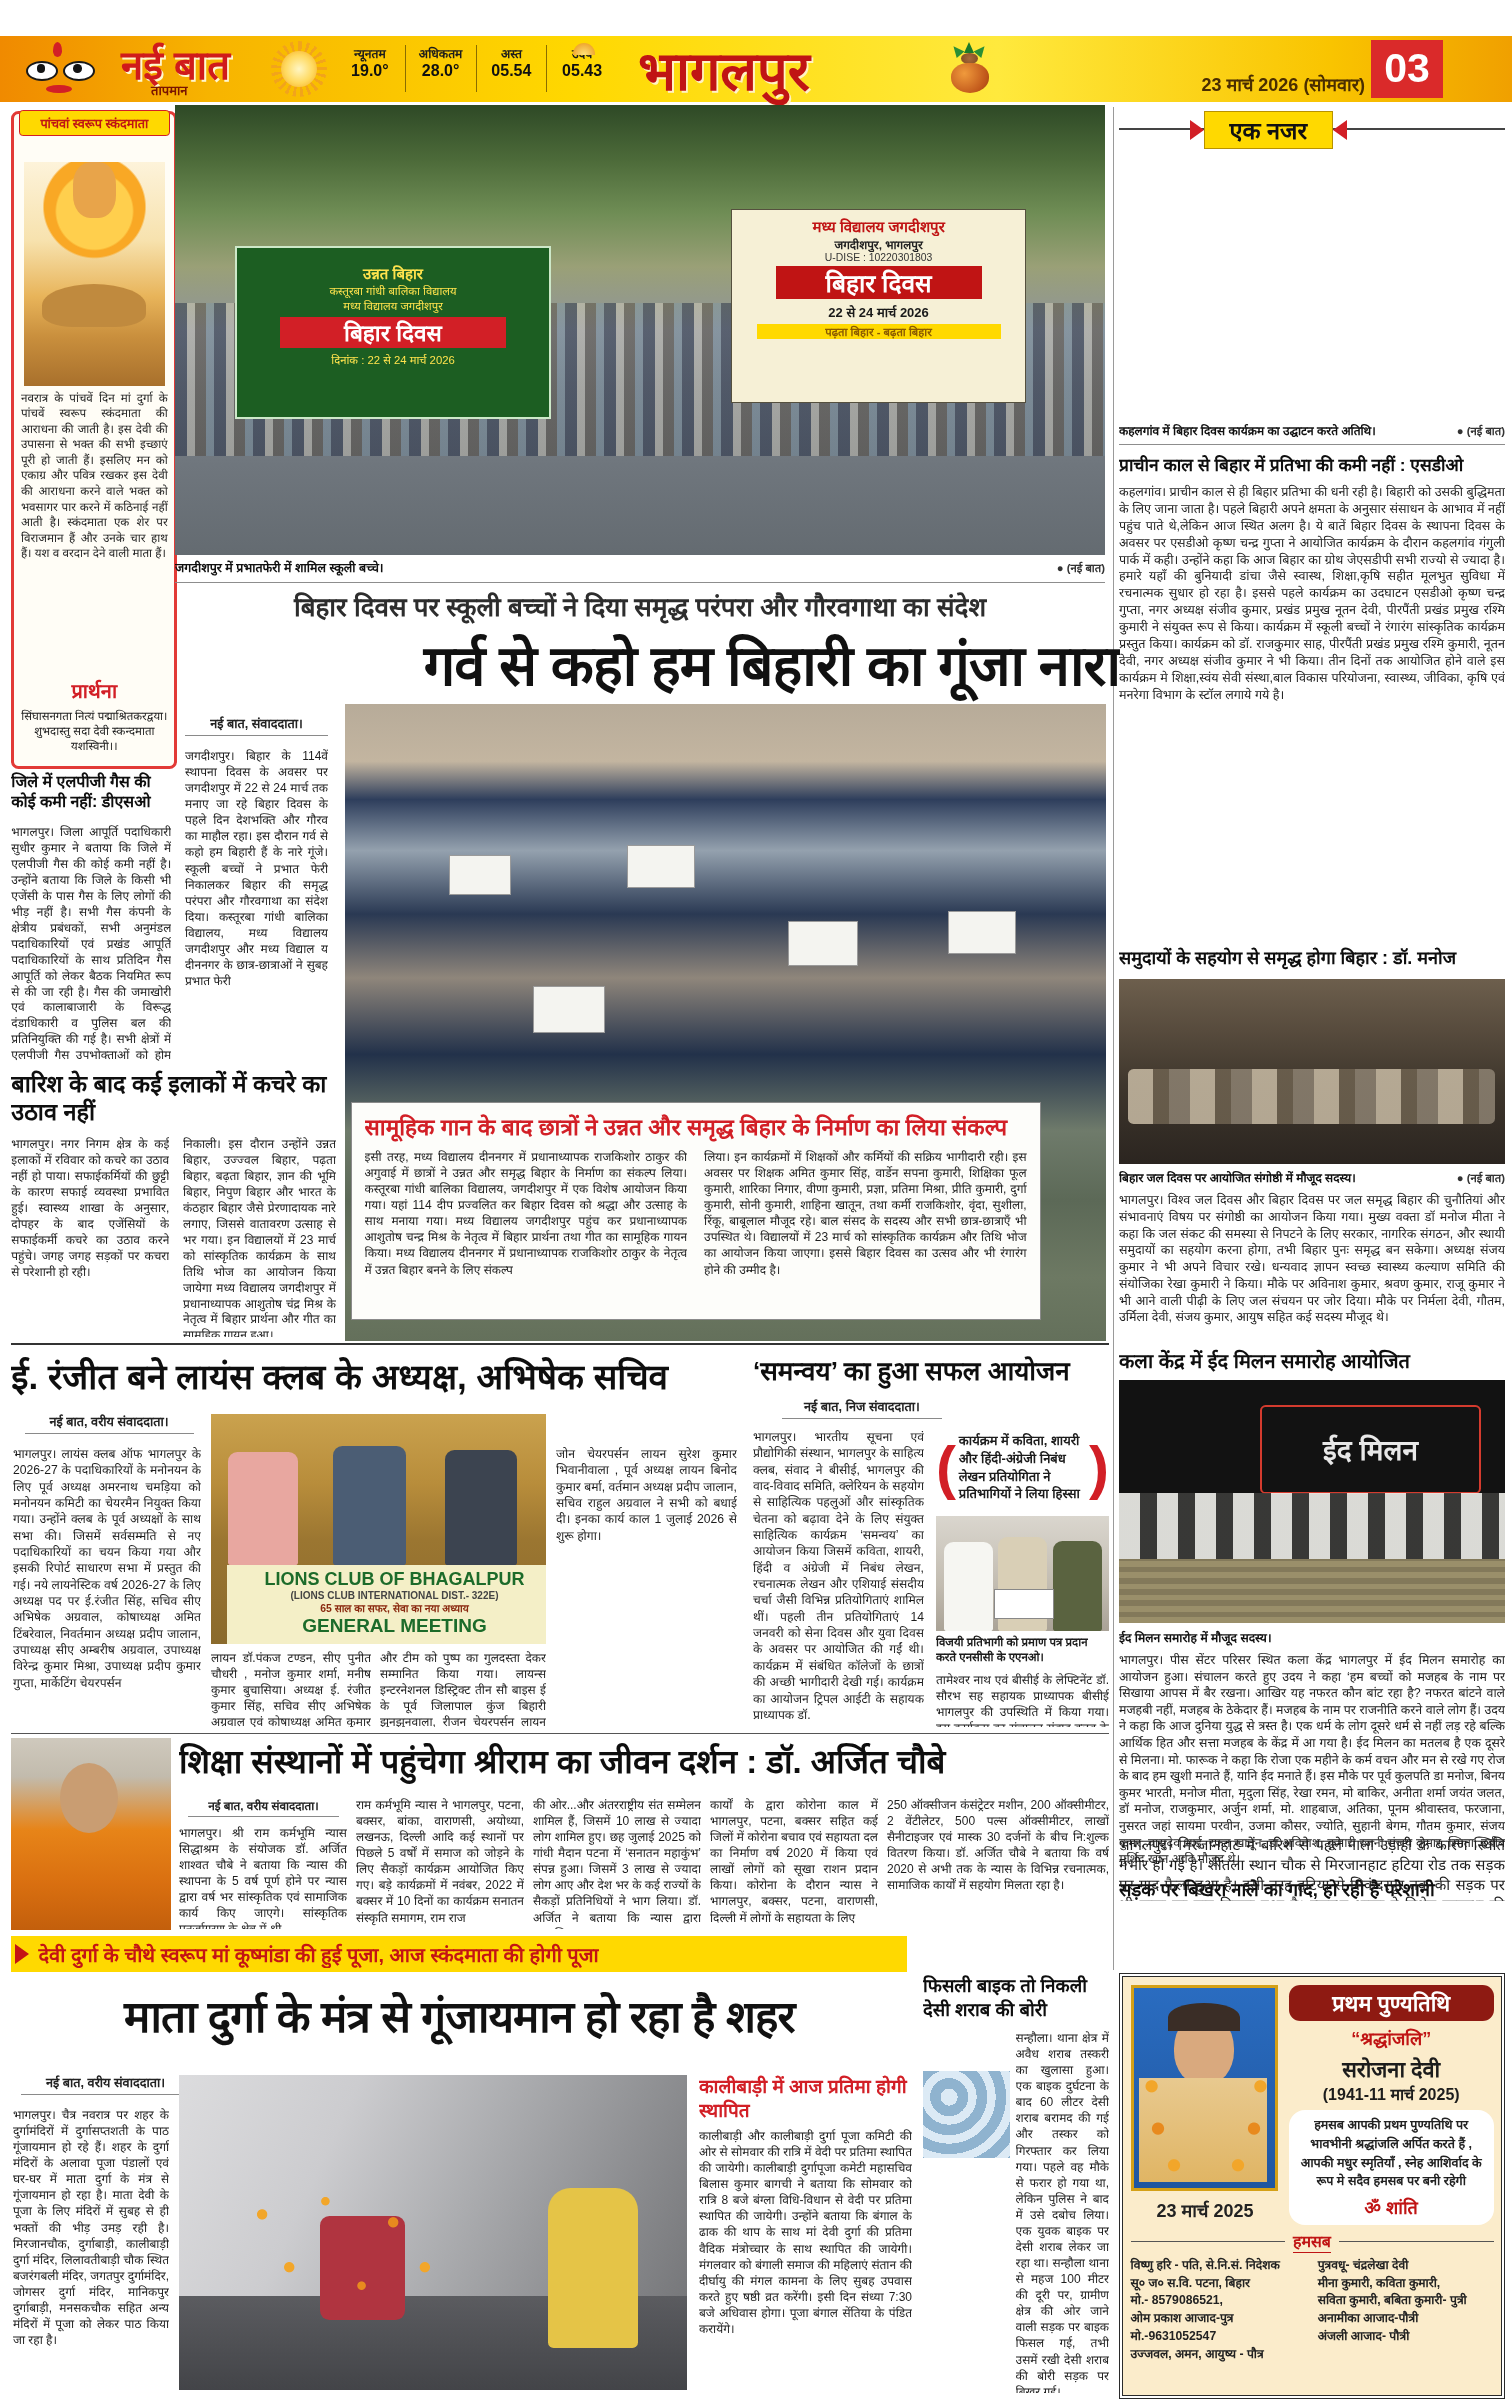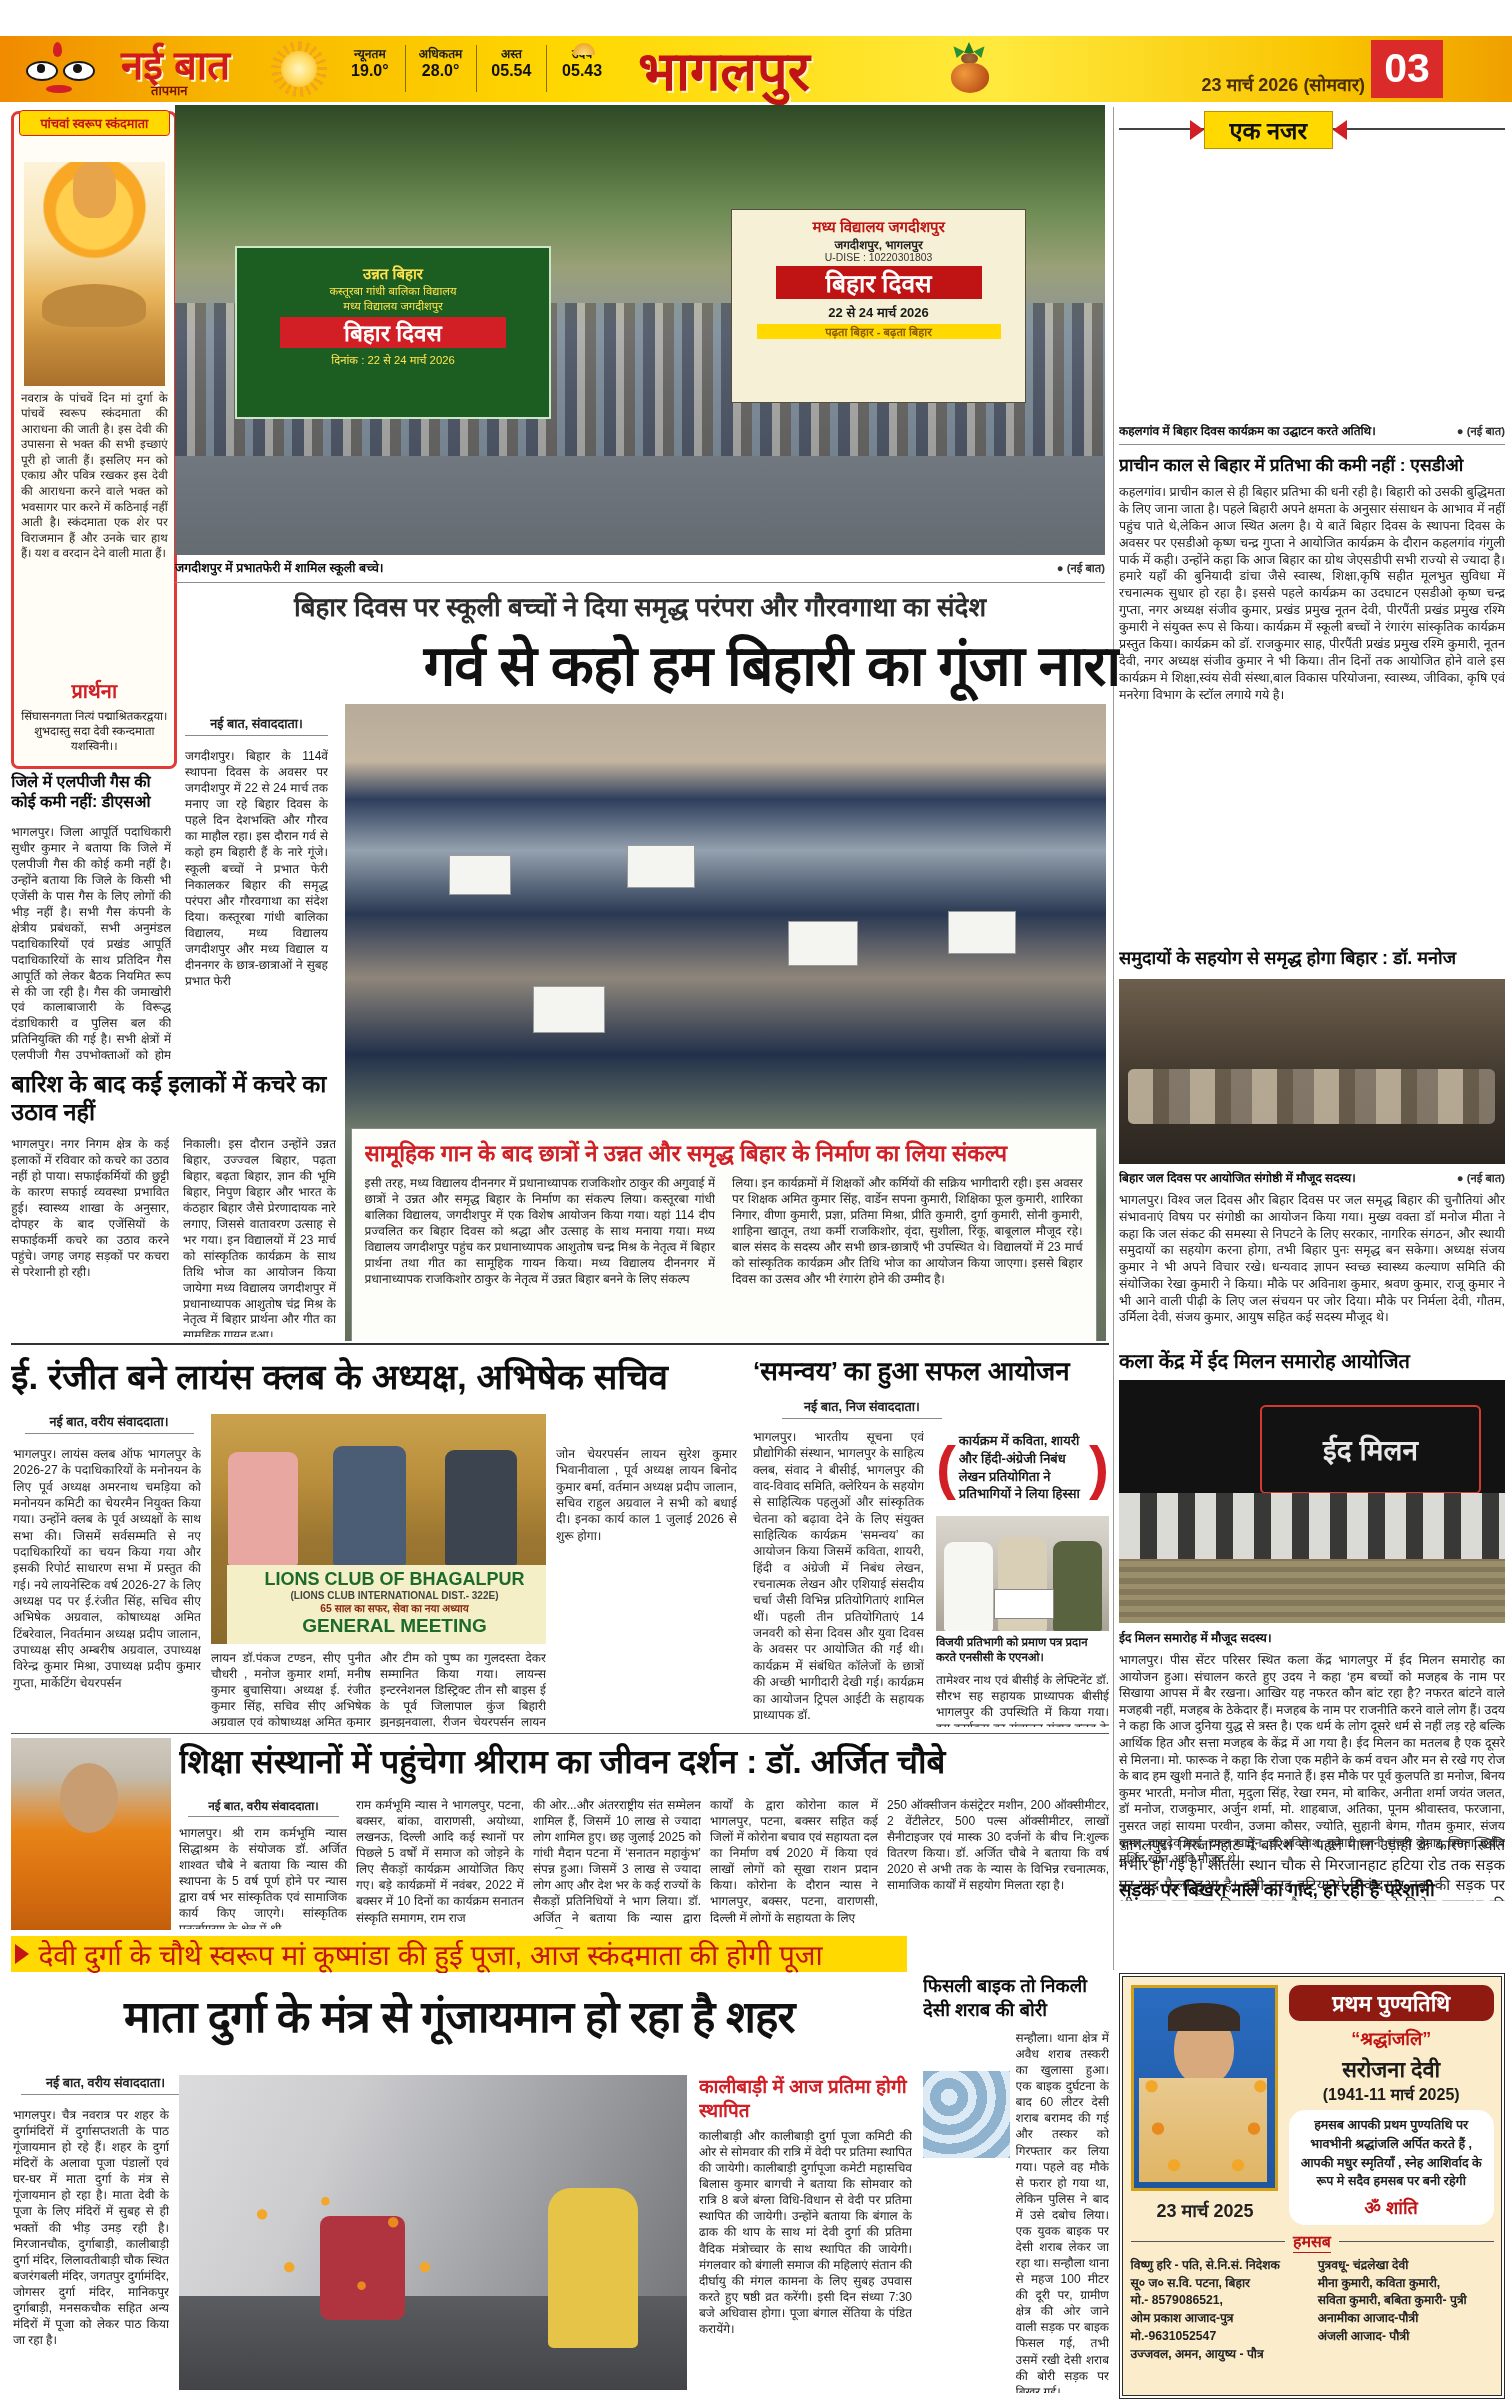--- a/index.html
+++ b/index.html
@@ -139,21 +139,21 @@
   <div class="abs byline" style="left:185px;top:714px;width:143px">नई बात, संवाददाता।</div>
   <div class="abs body-txt" style="left:185px;top:748px;width:143px;height:313px;font-size:12px">जगदीशपुर। बिहार के 114वें स्थापना दिवस के अवसर पर जगदीशपुर में 22 से 24 मार्च तक मनाए जा रहे बिहार दिवस के पहले दिन देशभक्ति और गौरव का माहौल रहा। इस दौरान गर्व से कहो हम बिहारी हैं के नारे गूंजे। स्कूली बच्चों ने प्रभात फेरी निकालकर बिहार की समृद्ध परंपरा और गौरवगाथा का संदेश दिया। कस्तूरबा गांधी बालिका विद्यालय, मध्य विद्यालय जगदीशपुर और मध्य विद्याल य दीननगर के छात्र-छात्राओं ने सुबह प्रभात फेरी</div>
 
   <div class="ph" style="left:345px;top:704px;width:761px;height:637px;background:linear-gradient(180deg,#b7ab99 0%,#c3b5a0 9%,#2e3e5c 15%,#94a1ae 23%,#2a3953 33%,#8f867b 43%,#22314a 55%,#6f7b6b 67%,#5c6957 78%,#6d7963 90%,#64705b 100%)">
     <div class="placard" style="left:104px;top:151px;width:60px;height:38px"></div>
     <div class="placard" style="left:282px;top:141px;width:66px;height:41px"></div>
     <div class="placard" style="left:443px;top:217px;width:68px;height:43px"></div>
     <div class="placard" style="left:603px;top:207px;width:66px;height:41px"></div>
     <div class="placard" style="left:188px;top:282px;width:70px;height:45px"></div>
 
-    <div style="position:absolute;left:5.6px;top:424px;width:746px;height:218px;background:#fdfdfa;border:0.9px solid #8a8a8a;padding:7.5px 13px;box-sizing:border-box">
+    <div style="position:absolute;left:5.6px;top:398px;width:690px;height:218px;background:#fdfdfa;border:0.9px solid #8a8a8a;padding:7.5px 13px;box-sizing:border-box">
       <div style="font-size:22.6px;font-weight:800;color:#d21f26;overflow:hidden;white-space:nowrap">सामूहिक गान के बाद छात्रों ने उन्नत और समृद्ध बिहार के निर्माण का लिया संकल्प</div>
       <div style="display:flex;gap:17px;margin-top:7.5px">
         <div class="body-txt" style="width:352px;height:158px;font-size:12px">इसी तरह, मध्य विद्यालय दीननगर में प्रधानाध्यापक राजकिशोर ठाकुर की अगुवाई में छात्रों ने उन्नत और समृद्ध बिहार के निर्माण का संकल्प लिया। कस्तूरबा गांधी बालिका विद्यालय, जगदीशपुर में एक विशेष आयोजन किया गया। यहां 114 दीप प्रज्वलित कर बिहार दिवस को श्रद्धा और उत्साह के साथ मनाया गया। मध्य विद्यालय जगदीशपुर पहुंच कर प्रधानाध्यापक आशुतोष चन्द्र मिश्र के नेतृत्व में बिहार प्रार्थना तथा गीत का सामूहिक गायन किया। मध्य विद्यालय दीननगर में प्रधानाध्यापक राजकिशोर ठाकुर के नेतृत्व में उन्नत बिहार बनने के लिए संकल्प</div>
         <div class="body-txt" style="width:352px;height:158px;font-size:12px">लिया। इन कार्यक्रमों में शिक्षकों और कर्मियों की सक्रिय भागीदारी रही। इस अवसर पर शिक्षक अमित कुमार सिंह, वार्डेन सपना कुमारी, शिक्षिका फूल कुमारी, शारिका निगार, वीणा कुमारी, प्रज्ञा, प्रतिमा मिश्रा, प्रीति कुमारी, दुर्गा कुमारी, सोनी कुमारी, शाहिना खातून, तथा कर्मी राजकिशोर, वृंदा, सुशीला, रिंकू, बाबूलाल मौजूद रहे। बाल संसद के सदस्य और सभी छात्र-छात्राएँ भी उपस्थित थे। विद्यालयों में 23 मार्च को सांस्कृतिक कार्यक्रम और तिथि भोज का आयोजन किया जाएगा। इससे बिहार दिवस का उत्सव और भी रंगारंग होने की उम्मीद है।</div>
       </div>
     </div>
   </div>
 
   <div class="abs" style="left:1119px;top:111px;width:386px;height:38px">
     <div class="hr" style="left:0;top:17px;width:386px;height:1.9px;background:#444"></div>
@@ -238,21 +238,21 @@
   <div class="abs hl" style="left:179px;top:1738px;width:930px;height:49px;font-size:33px;font-weight:900;white-space:nowrap">शिक्षा संस्थानों में पहुंचेगा श्रीराम का जीवन दर्शन : डॉ. अर्जित चौबे</div>
   <div class="abs byline" style="left:188px;top:1797px;width:151px;font-size:11.8px">नई बात, वरीय संवाददाता।</div>
   <div class="abs body-txt" style="left:179px;top:1825px;width:168px;height:104px;font-size:12px">भागलपुर। श्री राम कर्मभूमि न्यास सिद्धाश्रम के संयोजक डॉ. अर्जित शाश्वत चौबे ने बताया कि न्यास की स्थापना के 5 वर्ष पूर्ण होने पर न्यास द्वारा वर्ष भर सांस्कृतिक एवं सामाजिक कार्य किए जाएगे। सांस्कृतिक पुनर्जागरण के क्षेत्र में श्री</div>
   <div class="abs body-txt" style="left:356px;top:1797px;width:168px;height:132px;font-size:12px">राम कर्मभूमि न्यास ने भागलपुर, पटना, बक्सर, बांका, वाराणसी, अयोध्या, लखनऊ, दिल्ली आदि कई स्थानों पर पिछले 5 वर्षों में समाज को जोड़ने के लिए सैकड़ों कार्यक्रम आयोजित किए गए। बड़े कार्यक्रमों में नवंबर, 2022 में बक्सर में 10 दिनों का कार्यक्रम सनातन संस्कृति समागम, राम राज</div>
   <div class="abs body-txt" style="left:533px;top:1797px;width:168px;height:132px;font-size:12px">की ओर...और अंतरराष्ट्रीय संत सम्मेलन शामिल हैं, जिसमें 10 लाख से ज्यादा लोग शामिल हुए। छह जुलाई 2025 को गांधी मैदान पटना में ‘सनातन महाकुंभ’ संपन्न हुआ। जिसमें 3 लाख से ज्यादा लोग आए और देश भर के कई राज्यों के सैकड़ों प्रतिनिधियों ने भाग लिया। डॉ. अर्जित ने बताया कि न्यास द्वारा सामाजिक</div>
   <div class="abs body-txt" style="left:710px;top:1797px;width:168px;height:132px;font-size:12px">कार्यों के द्वारा कोरोना काल में भागलपुर, पटना, बक्सर सहित कई जिलों में कोरोना बचाव एवं सहायता दल का निर्माण वर्ष 2020 में किया एवं लाखों लोगों को सूखा राशन प्रदान किया। कोरोना के दौरान न्यास ने भागलपुर, बक्सर, पटना, वाराणसी, दिल्ली में लोगों के सहायता के लिए</div>
   <div class="abs body-txt" style="left:887px;top:1797px;width:222px;height:166px;font-size:12px">250 ऑक्सीजन कंसंट्रेटर मशीन, 200 ऑक्सीमीटर, 2 वेंटीलेटर, 500 पल्स ऑक्सीमीटर, लाखों सैनीटाइजर एवं मास्क 30 दर्जनों के बीच नि:शुल्क वितरण किया। डॉ. अर्जित चौबे ने बताया कि वर्ष 2020 से अभी तक के न्यास के विभिन्न रचनात्मक, सामाजिक कार्यों में सहयोग मिलता रहा है।</div>
 
   <div class="abs" style="left:11.3px;top:1936px;width:896px;height:36px;background:#ffd900;display:flex;align-items:center;gap:9.4px;padding-left:3.8px;box-sizing:border-box">
     <div class="tri-r" style="border-left-color:#c41414"></div>
-    <div style="font-size:28px;font-weight:400;color:#c41414;white-space:nowrap;overflow:hidden">देवी दुर्गा के चौथे स्वरूप मां कूष्मांडा की हुई पूजा, आज स्कंदमाता की होगी पूजा</div>
+    <div style="font-size:20px;font-weight:700;color:#c41414;white-space:nowrap;overflow:hidden">देवी दुर्गा के चौथे स्वरूप मां कूष्मांडा की हुई पूजा, आज स्कंदमाता की होगी पूजा</div>
   </div>
   <div class="abs" style="left:11.3px;top:1977px;width:896px;height:89px;font-size:44px;font-weight:900;color:#111;text-align:center;letter-spacing:-0.9px;overflow:hidden;line-height:1.8">माता दुर्गा के मंत्र से गूंजायमान हो रहा है शहर</div>
   <div class="abs byline" style="left:21px;top:2073px;width:169px">नई बात, वरीय संवाददाता।</div>
   <div class="abs body-txt" style="left:13px;top:2107px;width:156px;height:282px;font-size:12px">भागलपुर। चैत्र नवरात्र पर शहर के दुर्गामंदिरों में दुर्गासप्तशती के पाठ गूंजायमान हो रहे हैं। शहर के दुर्गा मंदिरों के अलावा पूजा पंडालों एवं घर-घर में माता दुर्गा के मंत्र से गूंजायमान हो रहा है। माता देवी के पूजा के लिए मंदिरों में सुबह से ही भक्तों की भीड़ उमड़ रही है। मिरजानचौक, दुर्गाबाड़ी, कालीबाड़ी दुर्गा मंदिर, लिलावतीबाड़ी चौक स्थित बजरंगबली मंदिर, जगतपुर दुर्गामंदिर, जोगसर दुर्गा मंदिर, मानिकपुर दुर्गाबाड़ी, मनसकचौक सहित अन्य मंदिरों में पूजा को लेकर पाठ किया जा रहा है।</div>
   <div class="ph" style="left:179px;top:2075px;width:508px;height:315px;background:linear-gradient(115deg,#dcdcde 0%,#cccccf 28%,#acadb0 52%,#8f9093 74%,#6e6f72 100%)">
     <div style="position:absolute;left:0;top:70%;width:100%;height:30%;background:linear-gradient(180deg,#5b5c60,#434448)"></div>
     <div class="fig" style="left:369px;top:113px;width:90px;height:160px;background:#e5c447;border-radius:22.6px 22.6px 5.6px 5.6px"></div>
     <div style="position:absolute;left:141px;top:141px;width:85px;height:104px;background:#b03440;border-radius:9.4px"></div>
     <div style="position:absolute;left:56px;top:113px;width:226px;height:132px;background-image:
       radial-gradient(circle at 12% 20%,#f2a62a 0 4.7px,transparent 5.6px),

